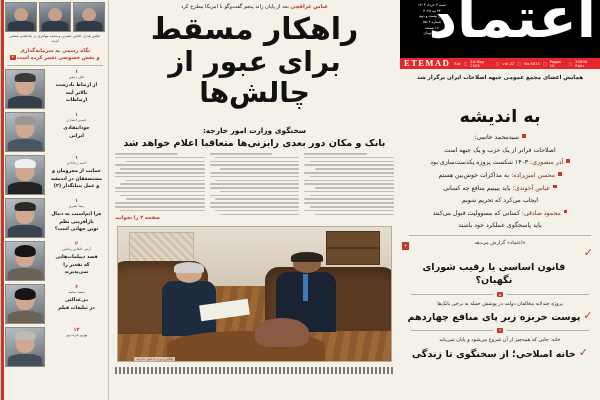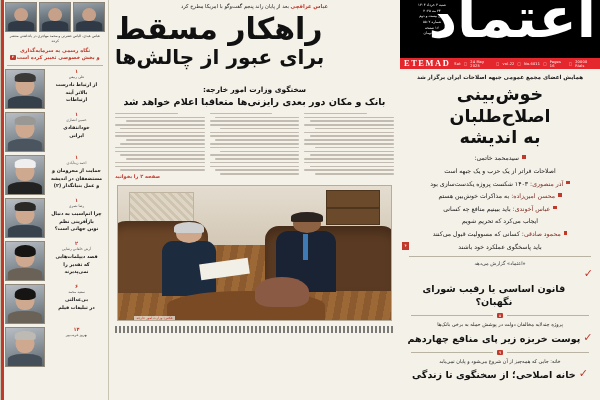--- a/index.html
+++ b/index.html
@@ -91,25 +91,25 @@
     padding: 2px 6px 0 6px;
     position: relative;
     display: flex; flex-direction: column;
   }
   .kicker {
     font-size: 5.2px; line-height: 1.4; text-align: center; color: #1a1a1a;
     padding: 1px 0 0 0; white-space: nowrap;
   }
   .kicker b { color: #c0392b; }
   .main-head {
-    text-align: left; color: #111; font-weight: bold;
+    text-align: center; color: #111; font-weight: bold;
     font-size: 30px; line-height: 1.12; letter-spacing: -0.5px;
     margin-top: 2px;
   }
-  .main-head .l2 { font-size: 20px; display:block; }
+  .main-head .l2 { font-size: 28px; display:block; }
   .sub-label {
     text-align: center; font-size: 7.4px; color: #111; margin-top: 17px; font-weight: bold;
   }
   .sub-head {
     text-align: center; font-size: 9.6px; color: #111; font-weight: bold;
     margin-top: 2px; line-height: 1.3;
   }
   .cols {
     display: flex; gap: 5px; margin-top: 4px; direction: rtl;
   }
@@ -471,21 +471,21 @@
         <span>Pages 16</span>
         <span class="sep">□</span>
         <span>20000 Rials</span>
       </span>
     </div>
 
     <div class="left-body">
 
       <div class="l-kicker">همایش اعضای مجمع عمومی جبهه اصلاحات ایران برگزار شد</div>
       <div class="l-head">
-        <span>خوش‌بینی اصلاح‌طلبان</span><br>
+        <br>
         <span>به اندیشه</span>
       </div>
 
       <div class="bullets">
         <div class="b-row">
           <span class="b-sq"></span>
           <span class="b-txt nm">سیدمحمد خاتمی:</span>
         </div>
         <div class="b-row">
           <span class="b-txt">اصلاحات فراتر از یک حزب و یک جبهه است</span>

